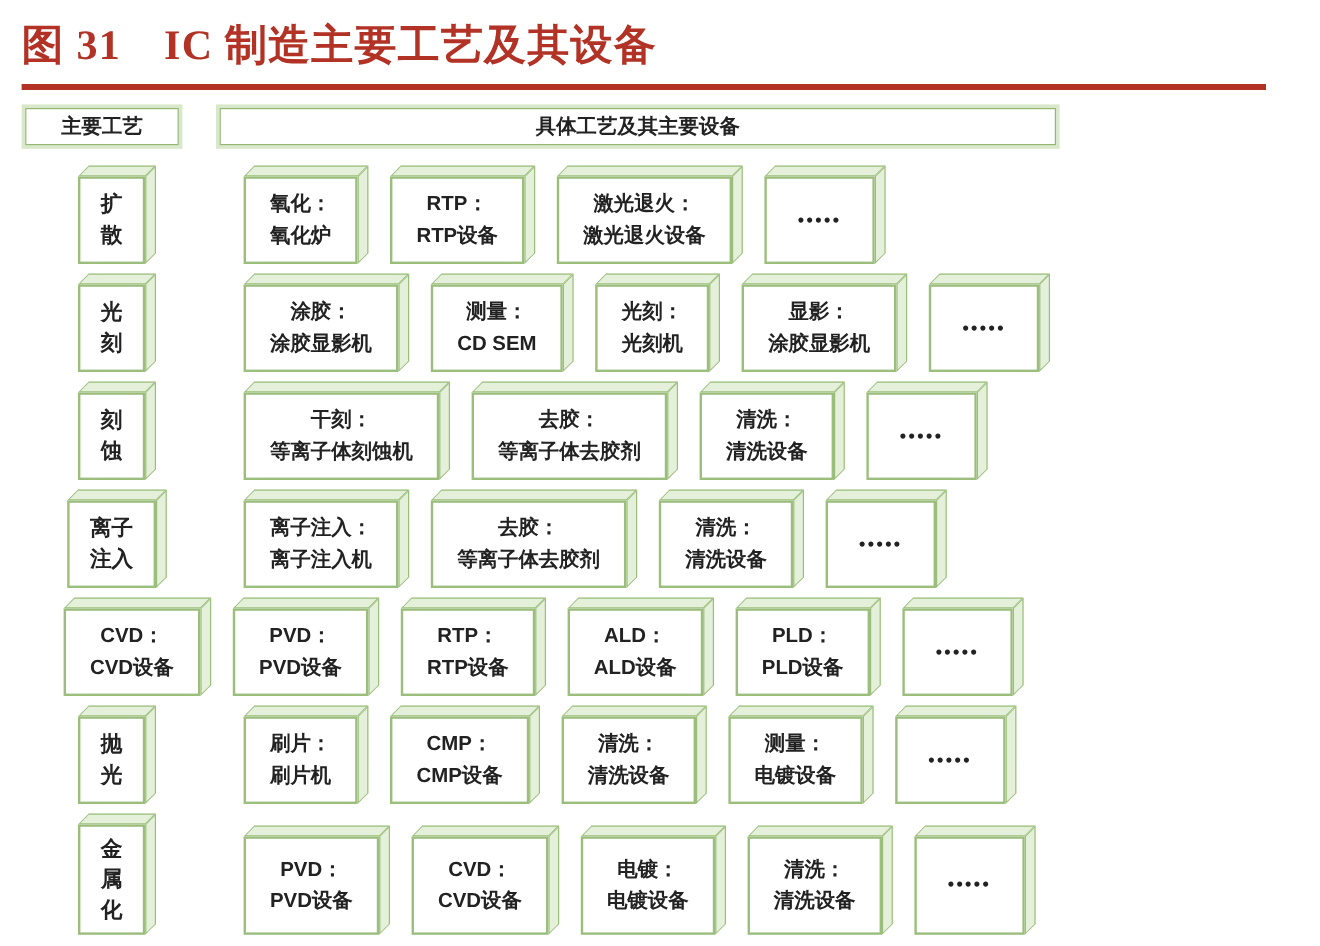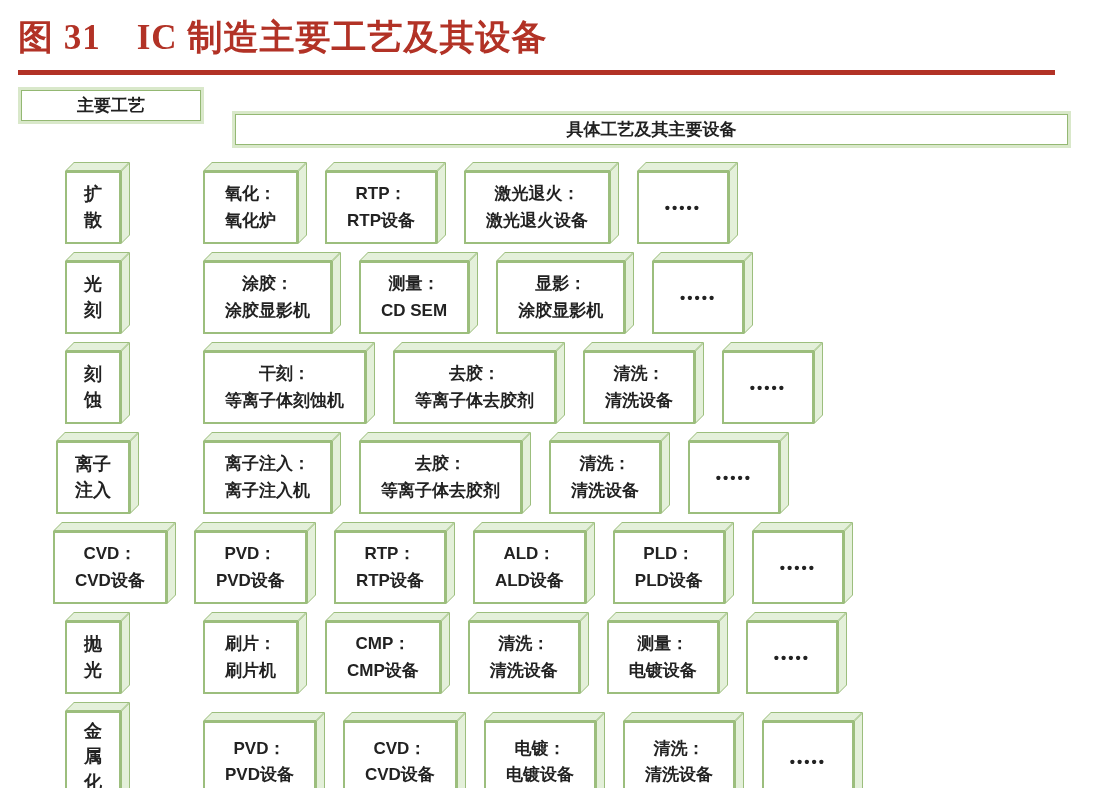--- a/index.html
+++ b/index.html
@@ -36,22 +36,22 @@
   .header-row{display:flex;margin-left:3px;margin-bottom:26px;}
   .flatbox{
     box-sizing:border-box;
     height:31px;
     background:#fff;
     border:1px solid #94b873;
     box-shadow:0 0 0 3px #d9e8ca;
     display:flex;align-items:center;justify-content:center;
     font-weight:bold;font-size:17px;
   }
-  .flat-left{width:180px;}
-  .flat-right{width:833px;margin-left:34px;margin-top:24px;}
+  .flat-left{width:128px;}
+  .flat-right{width:697px;margin-left:34px;}
 
   .prow{display:flex;align-items:flex-end;margin-bottom:17px;}
   .labelcol{width:150px;display:flex;justify-content:center;}
   .boxes{display:flex;align-items:flex-end;gap:27px;margin-left:35px;}
 
   
   .box3d{
     position:relative;
     box-sizing:border-box;
     background:#fff;
@@ -147,20 +147,24 @@
   <div class="box3d ebox">
     <span class="l1">涂胶：</span>
     <span class="l2">涂胶显影机</span>
   </div>
 
   <div class="box3d ebox">
     <span class="l1">测量：</span>
     <span class="l2">CD SEM</span>
   </div>
 
+  <div class="box3d ebox">
+    <span class="l1">光刻：</span>
+    <span class="l2">光刻机</span>
+  </div>
 
   <div class="box3d ebox">
     <span class="l1">显影：</span>
     <span class="l2">涂胶显影机</span>
   </div>
 
   <div class="box3d ebox dotsbox">
     <span class="dots">•••••</span>
   </div>
 </div>

